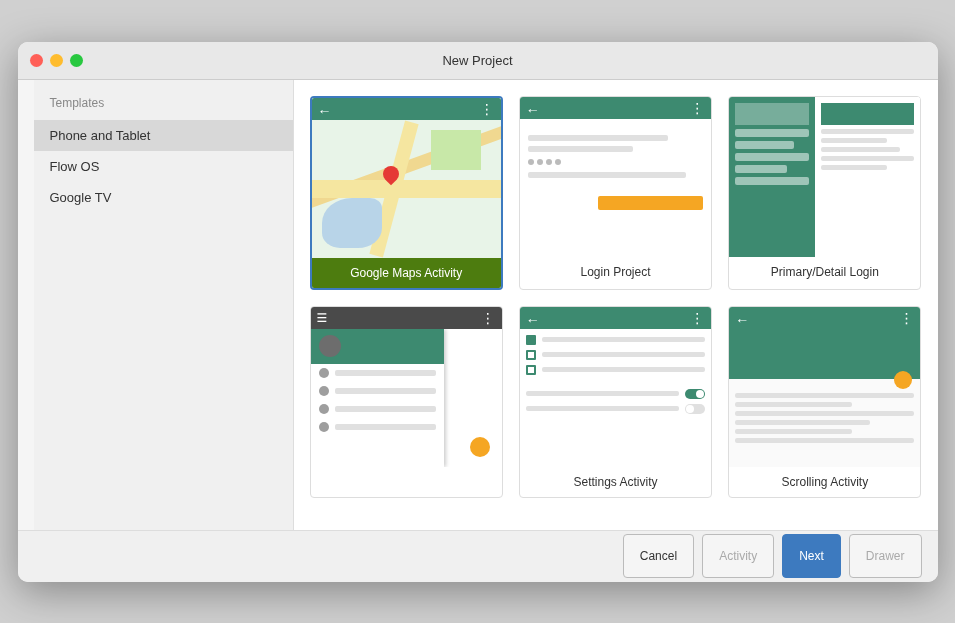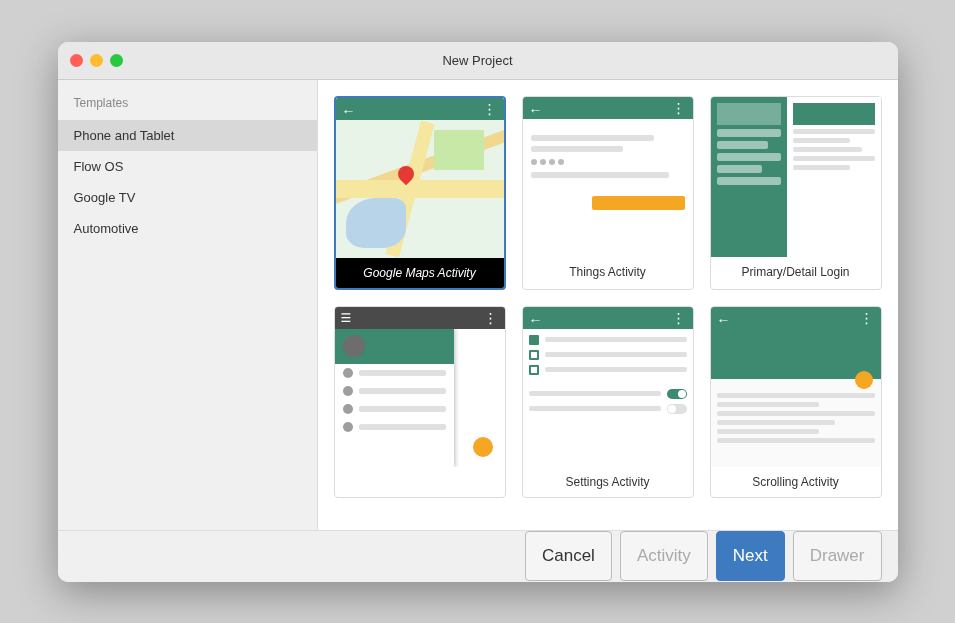--- a/index.html
+++ b/index.html
@@ -6,21 +6,21 @@
     body {
       background: #d0d0d0;
       display: flex;
       align-items: center;
       justify-content: center;
       width: 955px;
       height: 623px;
       font-family: -apple-system, BlinkMacSystemFont, 'Helvetica Neue', Arial, sans-serif;
     }
     .window {
-      width: 840px;
+      width: 920px;
       height: 540px;
       background: #f5f5f5;
       border-radius: 10px;
       box-shadow: 0 10px 40px rgba(0,0,0,0.35);
       display: flex;
       flex-direction: column;
       overflow: hidden;
     }
     .titlebar {
       height: 38px;
@@ -50,20 +50,21 @@
     .tb-max { background: #28c840; }
     .titlebar-title {
       font-size: 13px;
       font-weight: 500;
       color: #333;
     }
     .content {
       display: flex;
       flex: 1;
       overflow: hidden;
+      margin-left: 16px;
     }
     .sidebar {
       width: 260px;
       background: #f0f0f0;
       border-right: 1px solid #ddd;
       padding: 16px 0;
       flex-shrink: 0;
     }
     .sidebar-header {
       font-size: 12px;
@@ -429,21 +430,21 @@
       display: flex;
       align-items: center;
       justify-content: flex-end;
       padding: 0 16px;
       gap: 8px;
       flex-shrink: 0;
     }
     .btn {
       padding: 14px 16px;
       border-radius: 4px;
-      font-size: 17px;
+      font-size: 12px;
       cursor: pointer;
       border: 1px solid #bbb;
       background: #f5f5f5;
       color: #333;
     }
     .btn.primary {
       background: #3d7abf;
       border-color: #3d7abf;
       color: white;
     }
@@ -472,23 +473,20 @@
       <div class="sidebar-header">Templates</div>
       <div class="sidebar-item active">
         <span>Phone and Tablet</span>
       </div>
       <div class="sidebar-item">
         <span>Flow OS</span>
       </div>
       <div class="sidebar-item">
         <span>Google TV</span>
       </div>
-      <div class="sidebar-item">
-        <span>Automotive</span>
-      </div>
     </div>
 
     <div class="main">
       <div class="templates-grid">
 
         <div class="template-card selected">
           <div class="template-thumb">
             <div class="phone-mock">
               <div class="phone-topbar">
                 <span class="back-icon">←</span>
@@ -499,21 +497,21 @@
                   <div class="maps-road-d"></div>
                   <div class="maps-road-h"></div>
                   <div class="maps-road-v"></div>
                   <div class="maps-water"></div>
                   <div class="maps-park"></div>
                   <div class="maps-marker"></div>
                 </div>
               </div>
             </div>
           </div>
-          <div class="template-label" style="background:#000000;color:white;font-style:italic;">Google Maps Activity</div>
+          <div class="template-label" style="background:#4d7c0f;color:white;">Google Maps Activity</div>
         </div>
 
         <div class="template-card">
           <div class="template-thumb">
             <div class="phone-mock">
               <div class="phone-topbar">
                 <span class="back-icon">←</span>
                 <span class="dots">⋮</span>
               </div>
               <div class="phone-body">
@@ -526,21 +524,21 @@
                     <div class="login-dot"></div>
                     <div class="login-dot"></div>
                   </div>
                   <div class="login-line" style="width:90%;"></div>
                   <div style="height:8px;"></div>
                   <div class="login-btn"></div>
                 </div>
               </div>
             </div>
           </div>
-          <div class="template-label">Things Activity</div>
+          <div class="template-label">Login Project</div>
         </div>
 
         <div class="template-card">
           <div class="template-thumb">
             <div class="phone-mock">
               <div class="phone-body" style="height:100%;">
                 <div class="primary-mock">
                   <div class="primary-list">
                     <div style="height:22px;background:rgba(255,255,255,0.3);"></div>
                     <div class="primary-list-item"></div>

